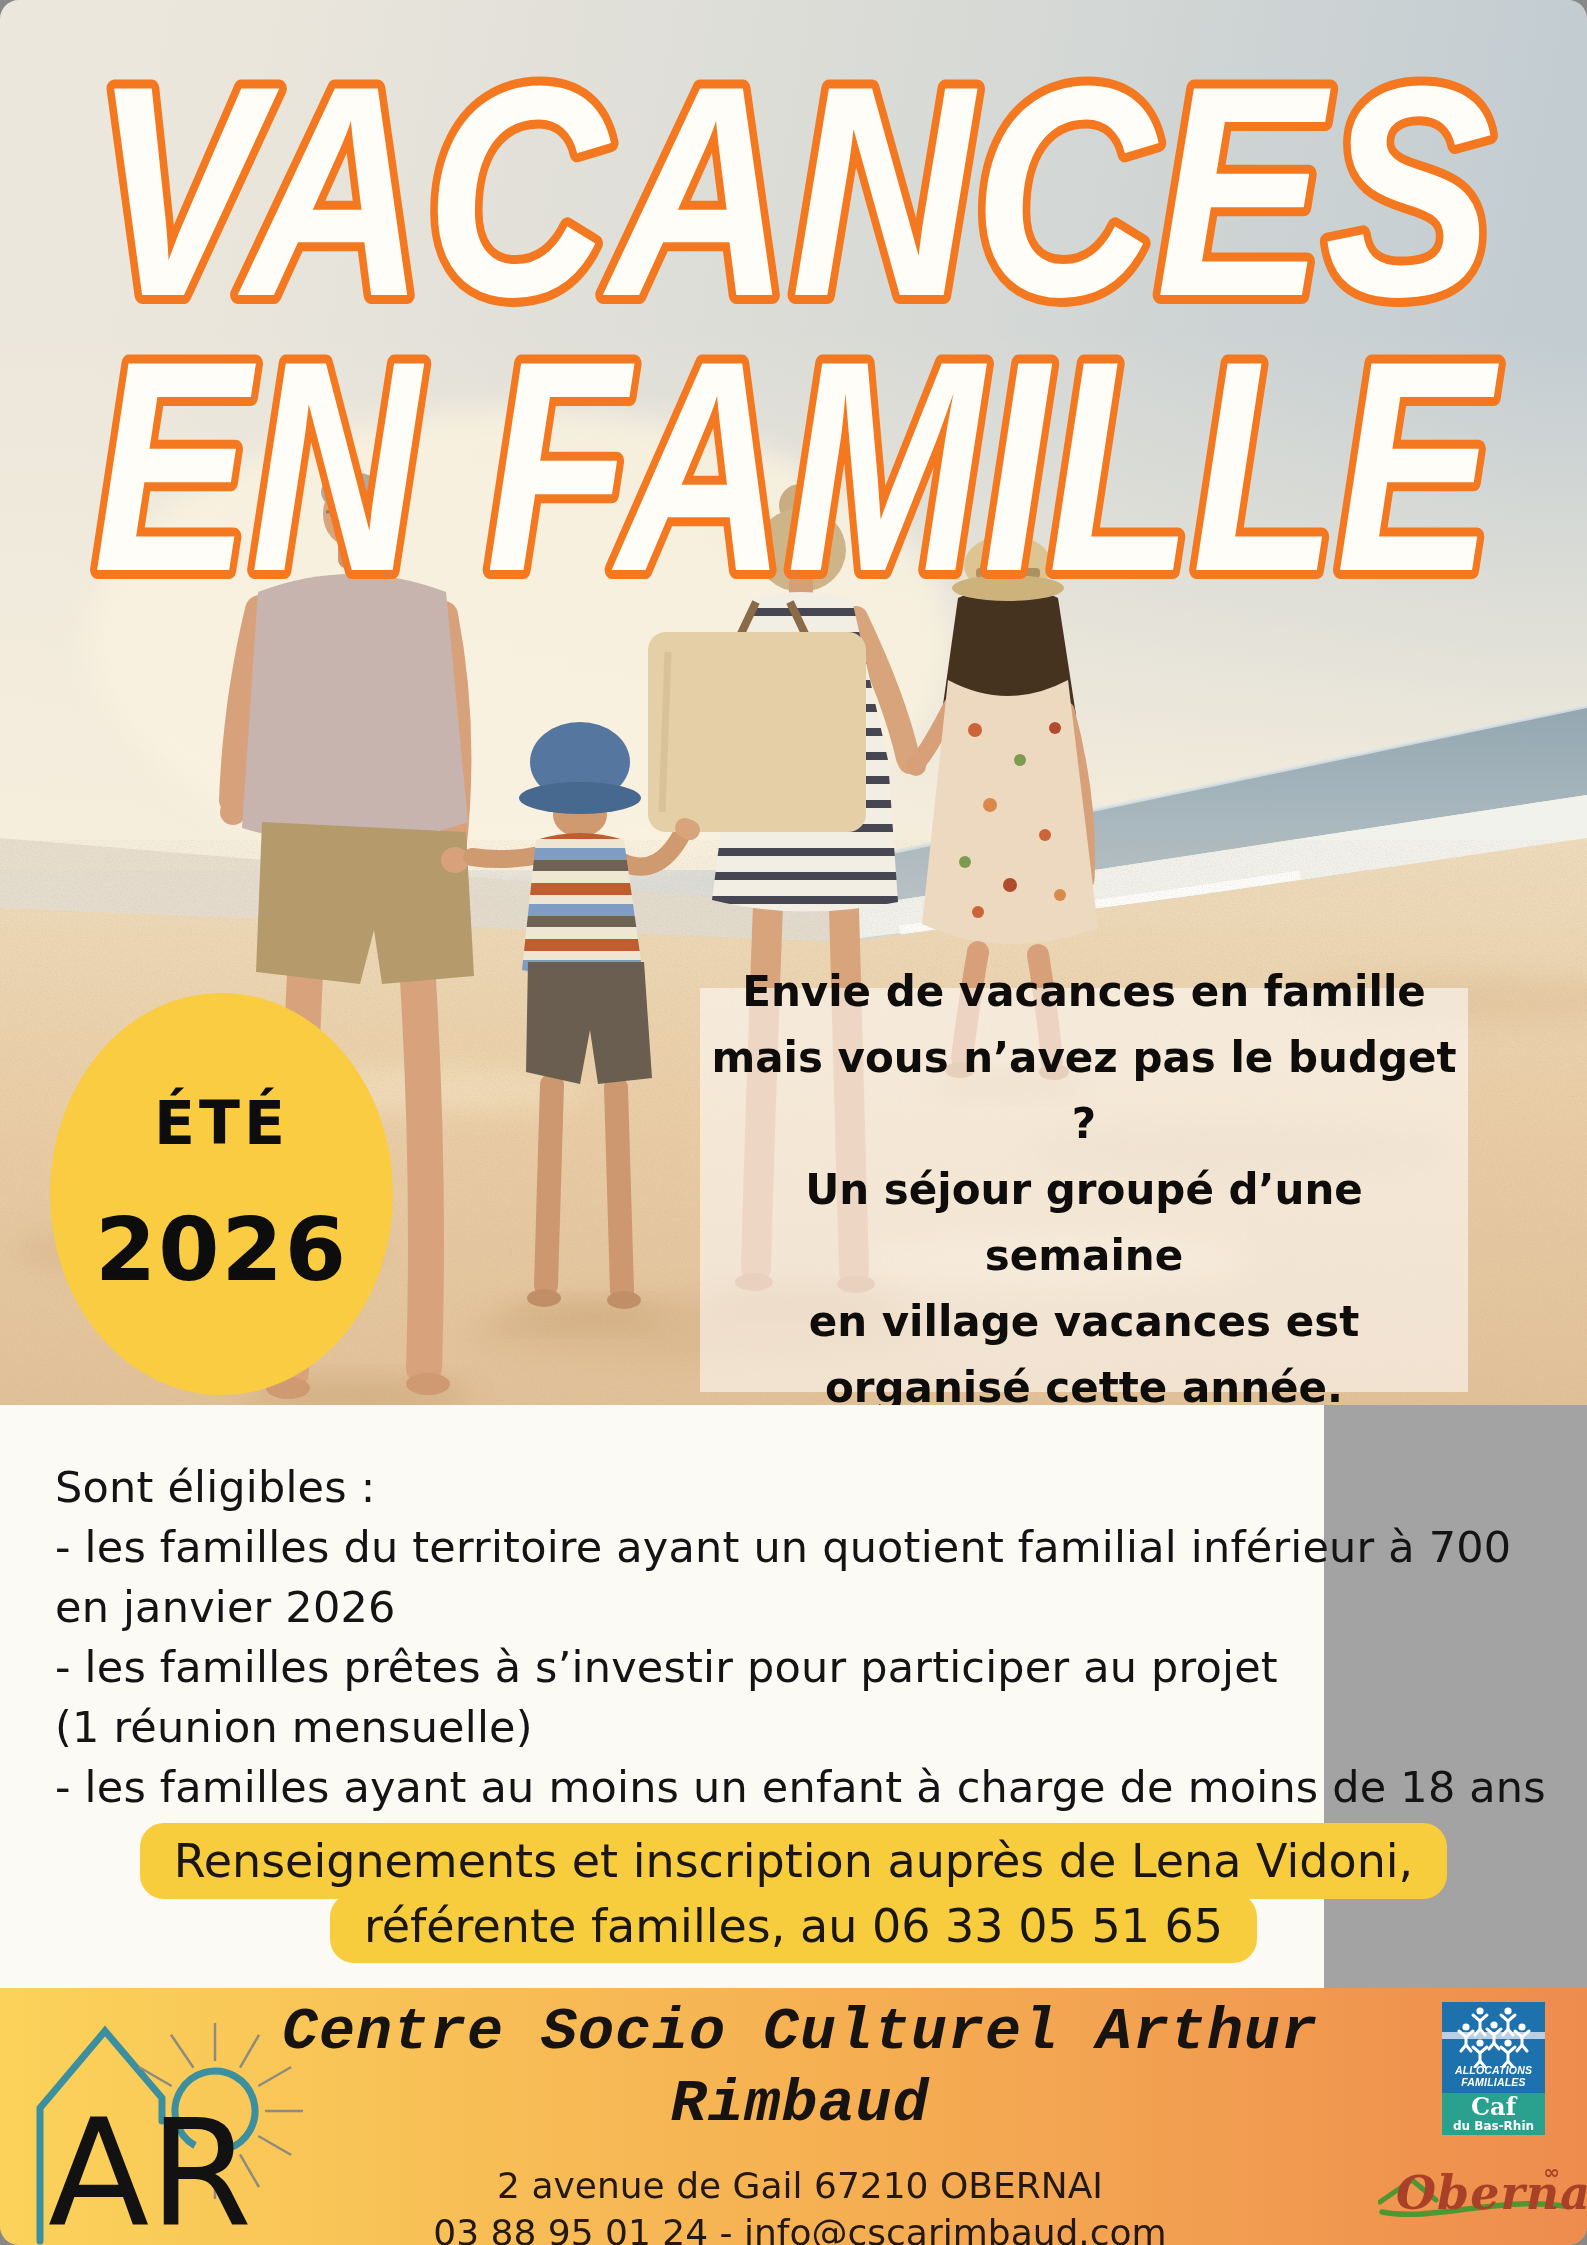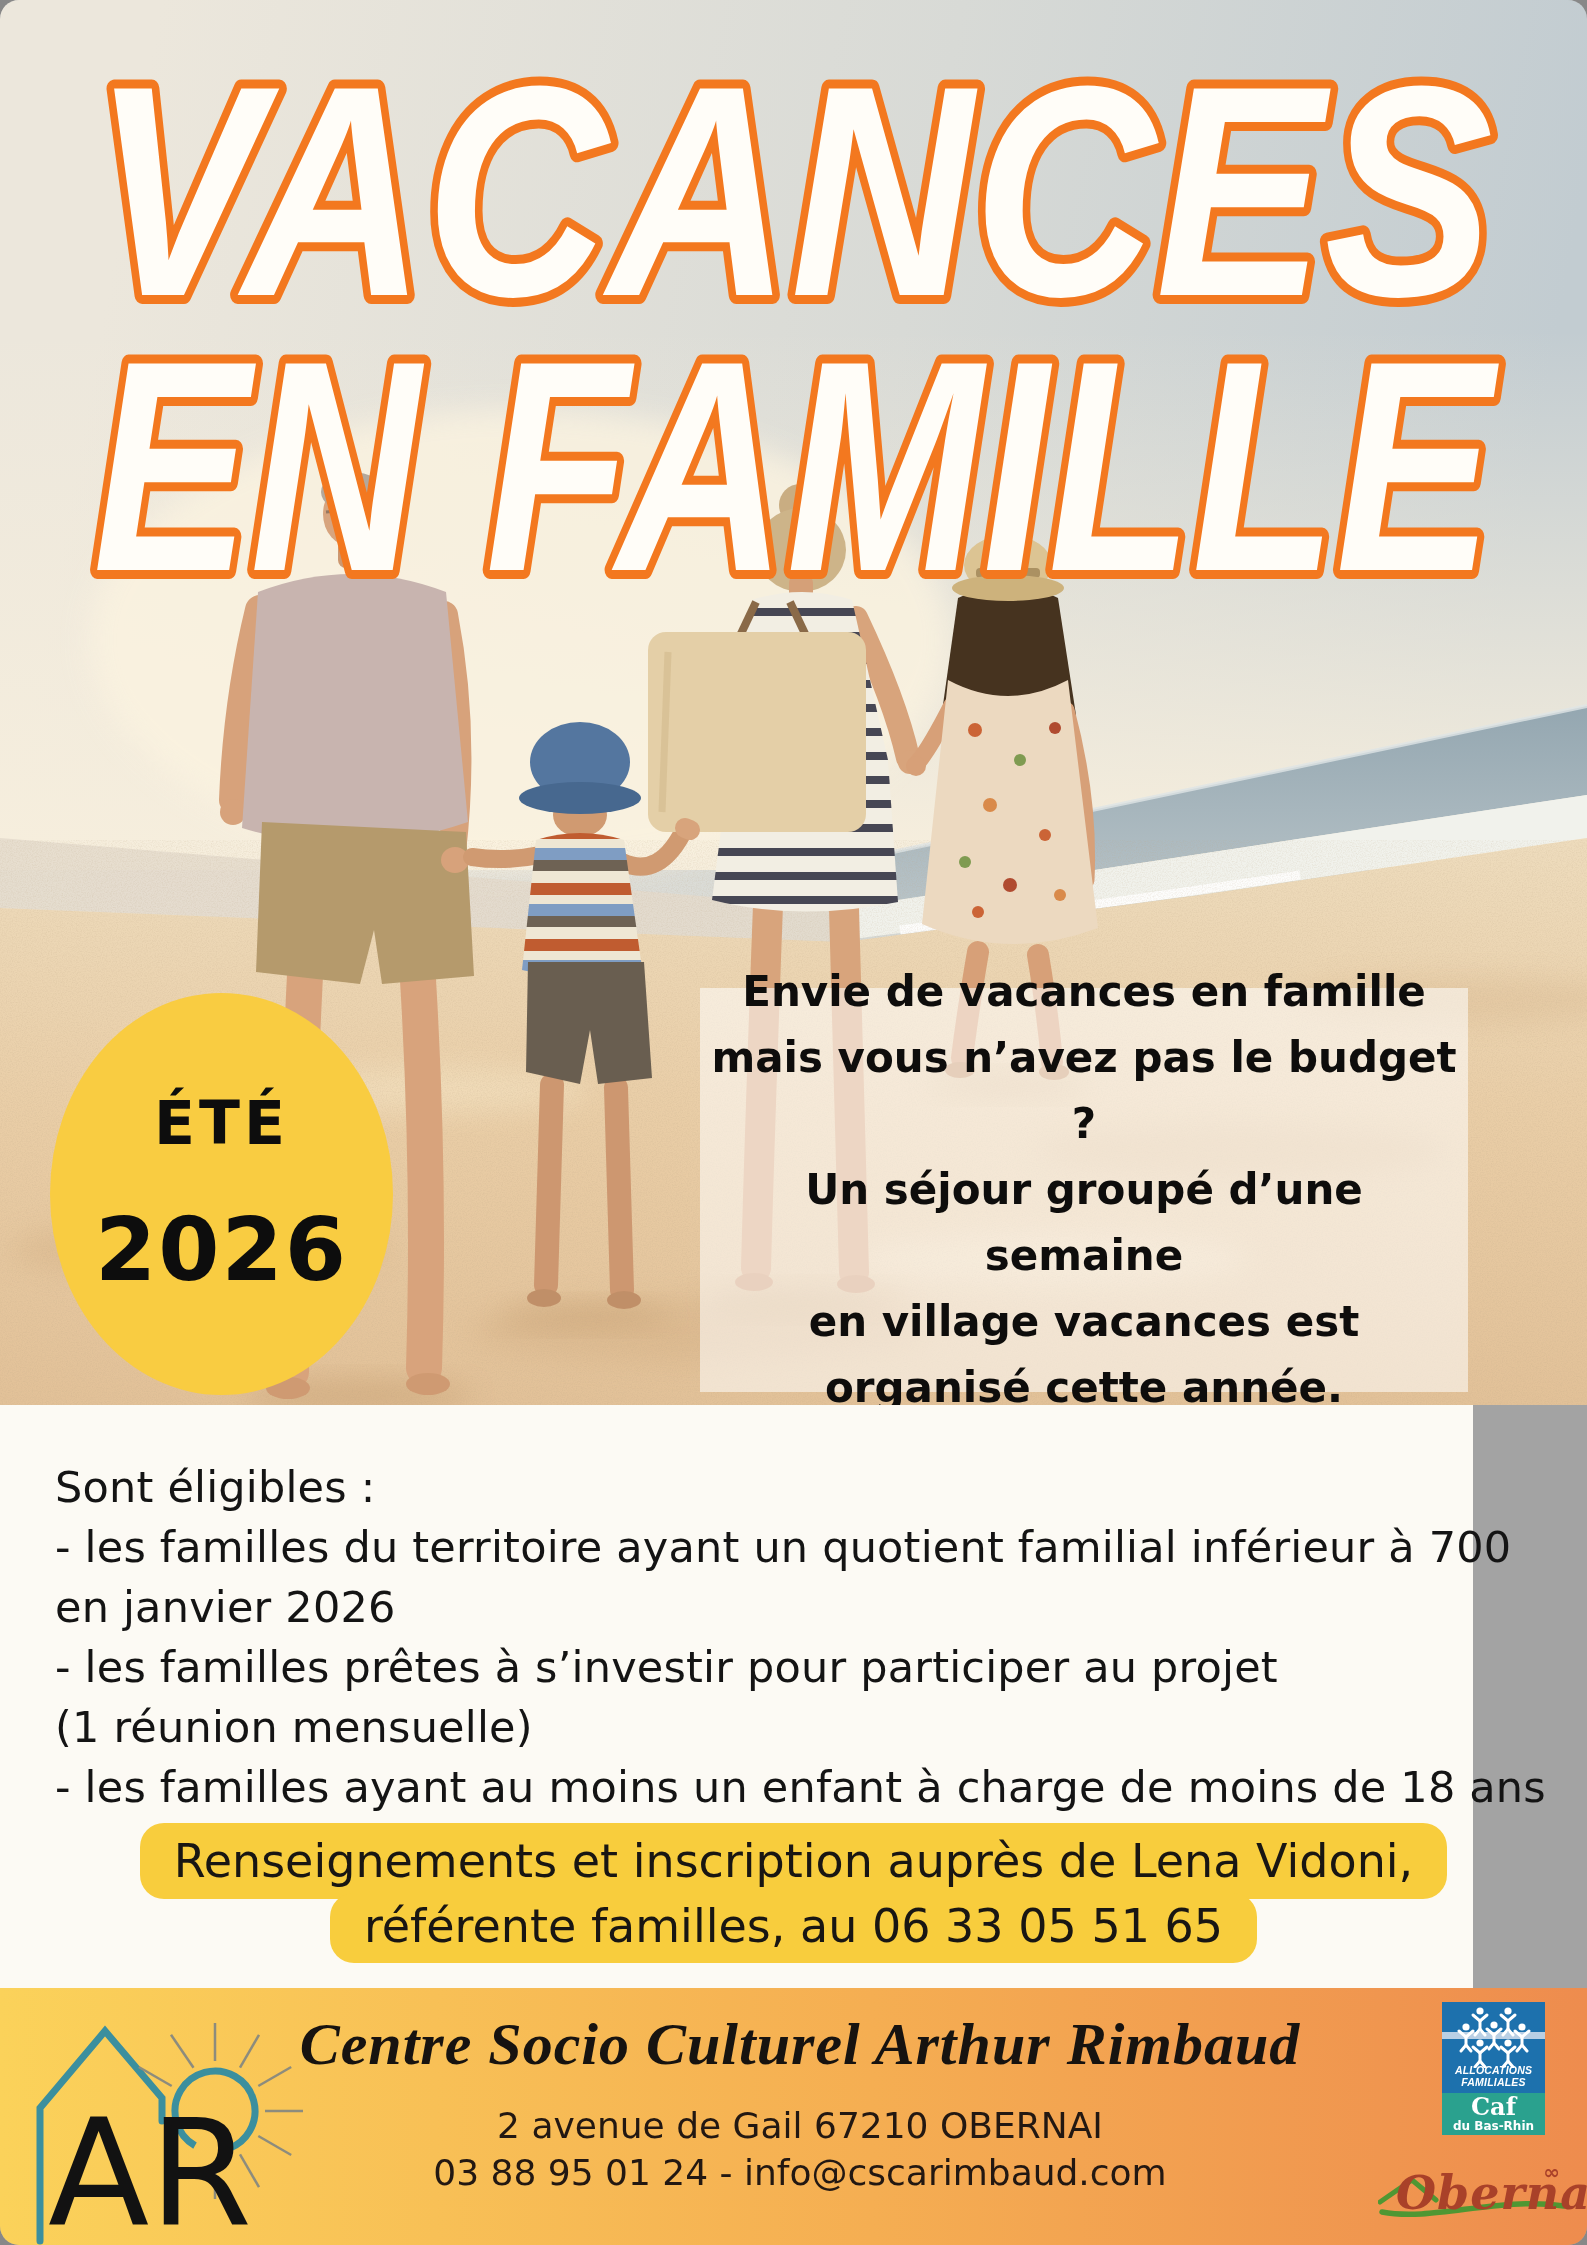--- a/index.html
+++ b/index.html
@@ -46,21 +46,21 @@
     position:absolute;left:700px;top:988px;width:768px;height:404px;
     background:rgba(255,255,255,0.55);
     display:flex;align-items:center;justify-content:center;
   }
   .intro-box .intro-text{
     white-space:pre-line;text-align:center;
     font-size:42px;font-weight:bold;line-height:66px;color:#0e0d0c;
   }
   
   .eligibility{
-    position:absolute;left:0;top:1405px;width:1473px;height:583px;
+    position:absolute;left:0;top:1405px;width:1324px;height:583px;
     background:#fcfaf4;
   }
   .eligibility-text{
     position:absolute;left:55px;top:52px;width:1500px;
     font-size:43px;line-height:60px;color:#141414;white-space:pre-line;
     letter-spacing:0.2px;
   }
   .contact-highlight{
     position:absolute;left:0;top:418px;width:1587px;text-align:center;line-height:0;
   }
@@ -71,23 +71,23 @@
   }
   .contact-highlight .hl.line2{margin-top:-6px;padding-top:8px;padding-bottom:12px;}
   
   .footer{
     position:absolute;left:0;top:1988px;width:1587px;height:257px;
     background:linear-gradient(90deg,var(--footer-left) 0%,#f5ae52 55%,var(--footer-right) 100%);
   }
   .ar-logo{position:absolute;left:10px;top:5px;width:310px;height:252px;}
   .footer-center{position:absolute;left:280px;top:8px;width:1040px;text-align:center;}
   .org-name{
-    font-family:Liberation Serif, serif;
+    font-family:Liberation Mono, monospace;
     font-style:italic;font-weight:bold;
-    font-size:60px;line-height:72px;color:#171310;letter-spacing:1px;margin-top:12px;
+    font-size:60px;line-height:72px;color:#171310;letter-spacing:1px;
   }
   .footer-line{font-size:36px;line-height:47px;color:#231812;}
   .footer-line.first{margin-top:22px;}
   .caf-logo{
     position:absolute;left:1442px;top:14px;width:103px;height:133px;
     display:flex;flex-direction:column;text-align:center;
   }
   .caf-blue{
     background:var(--caf-blue);height:104px;position:relative;
     display:flex;flex-direction:column;justify-content:flex-end;padding-bottom:5px;

